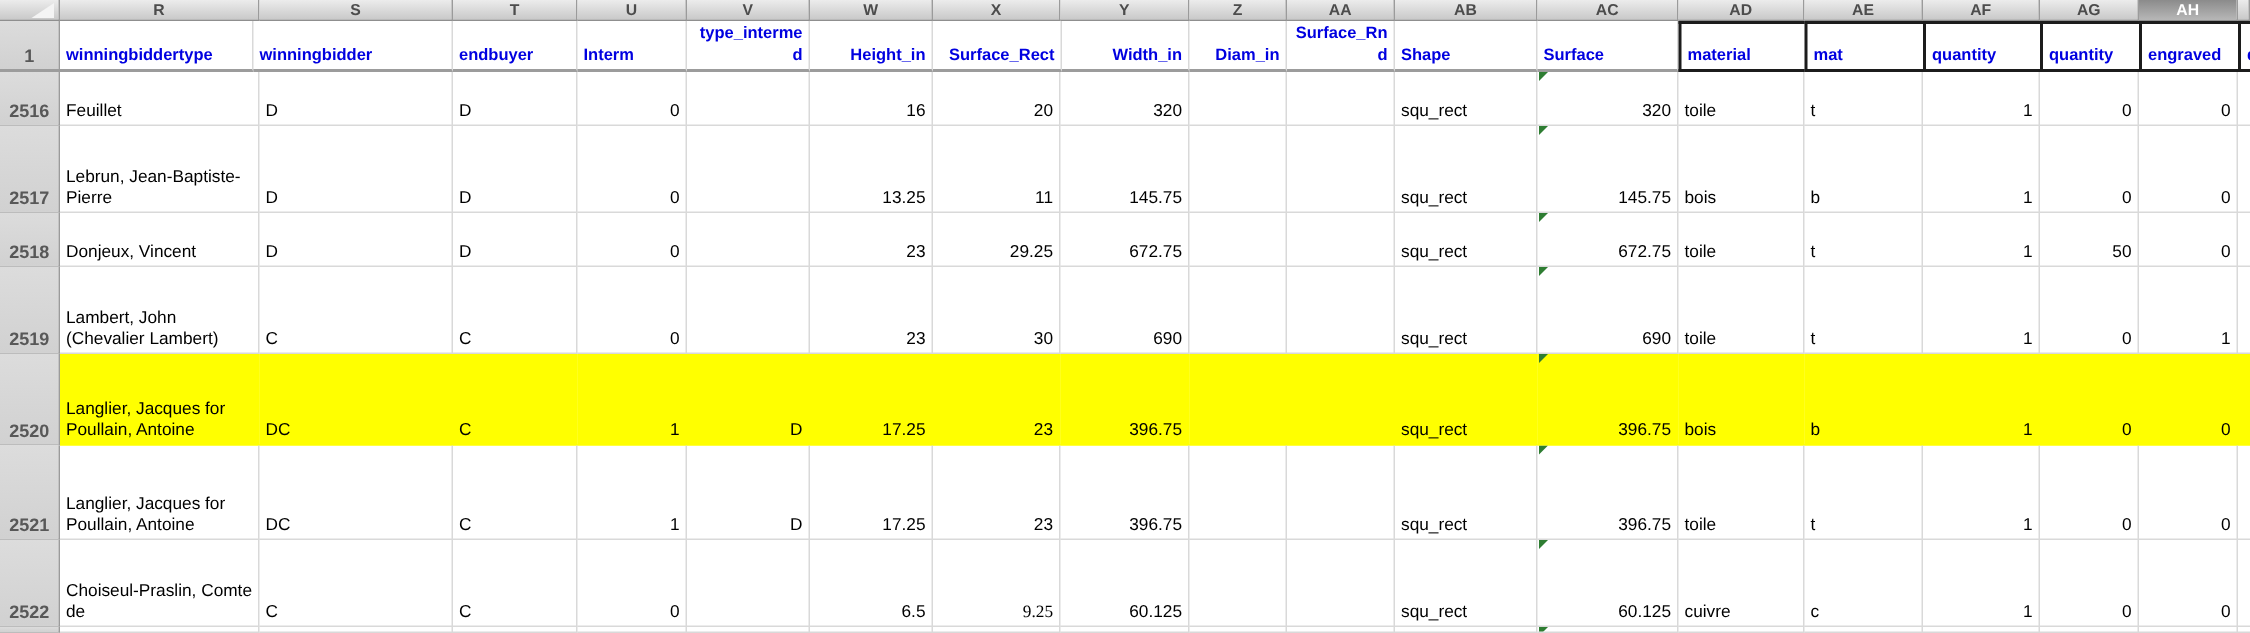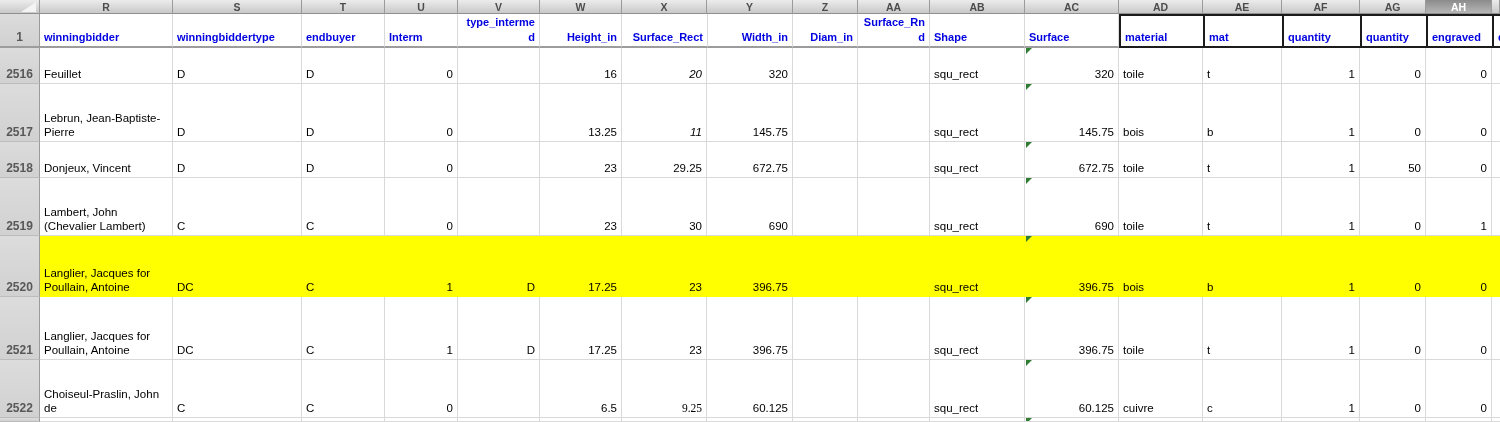--- a/index.html
+++ b/index.html
@@ -81,22 +81,22 @@
         <div class="colhead" style="width: 94px;">AC</div>
         <div class="colhead" style="width: 84px;">AD</div>
         <div class="colhead" style="width: 79px;">AE</div>
         <div class="colhead" style="width: 78px;">AF</div>
         <div class="colhead" style="width: 66px;">AG</div>
         <div class="colhead sel" style="width: 66px;">AH</div>
         <div class="colhead" style="width: 8px;"></div>
       </div>
       <div class="row" style="height: 34px;">
         <div class="rowhead pane">1</div>
+        <div class="cell hdr pane" style="width: 129px; text-align: left; justify-content: flex-start;">winningbiddertype</div>
         <div class="cell hdr pane" style="width: 133px; text-align: left; justify-content: flex-start;">winningbidder</div>
-        <div class="cell hdr pane" style="width: 129px; text-align: left; justify-content: flex-start;">winningbiddertype</div>
         <div class="cell hdr pane" style="width: 83px; text-align: left; justify-content: flex-start;">endbuyer</div>
         <div class="cell hdr pane" style="width: 73px; text-align: left; justify-content: flex-start;">Interm</div>
         <div class="cell hdr pane" style="width: 82px; text-align: right; justify-content: flex-end;">type_intermed</div>
         <div class="cell hdr pane" style="width: 82px; text-align: right; justify-content: flex-end;">Height_in</div>
         <div class="cell hdr pane" style="width: 86px; text-align: right; justify-content: flex-end;">Surface_Rect</div>
         <div class="cell hdr pane" style="width: 85px; text-align: right; justify-content: flex-end;">Width_in</div>
         <div class="cell hdr pane" style="width: 65px; text-align: right; justify-content: flex-end;">Diam_in</div>
         <div class="cell hdr pane" style="width: 72px; text-align: right; justify-content: flex-end;">Surface_Rnd</div>
         <div class="cell hdr pane" style="width: 95px; text-align: left; justify-content: flex-start;">Shape</div>
         <div class="cell hdr pane" style="width: 94px; text-align: left; justify-content: flex-start;">Surface</div>
@@ -108,42 +108,42 @@
         <div class="cell hdr boxed" style="width: 8px; text-align: left; justify-content: flex-start;">d</div>
       </div>
       <div class="row" style="height: 36px;">
         <div class="rowhead">2516</div>
         <div class="cell" style="width: 133px; text-align: left; justify-content: flex-start;">Feuillet</div>
         <div class="cell" style="width: 129px; text-align: left; justify-content: flex-start;">D</div>
         <div class="cell" style="width: 83px; text-align: left; justify-content: flex-start;">D</div>
         <div class="cell" style="width: 73px; text-align: right; justify-content: flex-end;">0</div>
         <div class="cell" style="width: 82px; text-align: right; justify-content: flex-end;"></div>
         <div class="cell" style="width: 82px; text-align: right; justify-content: flex-end;">16</div>
-        <div class="cell" style="width: 85px; text-align: right; justify-content: flex-end; font-style: italic;">20</div>
+        <div class="cell" style="width: 85px; text-align: right; justify-content: flex-end;">20</div>
         <div class="cell" style="width: 86px; text-align: right; justify-content: flex-end;">320</div>
         <div class="cell" style="width: 65px; text-align: right; justify-content: flex-end;"></div>
         <div class="cell" style="width: 72px; text-align: right; justify-content: flex-end;"></div>
         <div class="cell" style="width: 95px; text-align: left; justify-content: flex-start;">squ_rect</div>
         <div class="cell marker" style="width: 94px; text-align: right; justify-content: flex-end;">320</div>
         <div class="cell" style="width: 84px; text-align: left; justify-content: flex-start;">toile</div>
         <div class="cell" style="width: 79px; text-align: left; justify-content: flex-start;">t</div>
         <div class="cell" style="width: 78px; text-align: right; justify-content: flex-end;">1</div>
         <div class="cell" style="width: 66px; text-align: right; justify-content: flex-end;">0</div>
         <div class="cell" style="width: 66px; text-align: right; justify-content: flex-end;">0</div>
         <div class="cell" style="width: 8px; text-align: left; justify-content: flex-start;"></div>
       </div>
       <div class="row" style="height: 58px;">
         <div class="rowhead">2517</div>
         <div class="cell" style="width: 133px; text-align: left; justify-content: flex-start;">Lebrun, Jean-Baptiste-Pierre</div>
         <div class="cell" style="width: 129px; text-align: left; justify-content: flex-start;">D</div>
         <div class="cell" style="width: 83px; text-align: left; justify-content: flex-start;">D</div>
         <div class="cell" style="width: 73px; text-align: right; justify-content: flex-end;">0</div>
         <div class="cell" style="width: 82px; text-align: right; justify-content: flex-end;"></div>
         <div class="cell" style="width: 82px; text-align: center; justify-content: flex-end;">13.25</div>
-        <div class="cell" style="width: 85px; text-align: left; justify-content: flex-end; font-style: italic;">11</div>
+        <div class="cell" style="width: 85px; text-align: left; justify-content: flex-end;">11</div>
         <div class="cell" style="width: 86px; text-align: right; justify-content: flex-end;">145.75</div>
         <div class="cell" style="width: 65px; text-align: right; justify-content: flex-end;"></div>
         <div class="cell" style="width: 72px; text-align: right; justify-content: flex-end;"></div>
         <div class="cell" style="width: 95px; text-align: left; justify-content: flex-start;">squ_rect</div>
         <div class="cell marker" style="width: 94px; text-align: right; justify-content: flex-end;">145.75</div>
         <div class="cell" style="width: 84px; text-align: left; justify-content: flex-start;">bois</div>
         <div class="cell" style="width: 79px; text-align: left; justify-content: flex-start;">b</div>
         <div class="cell" style="width: 78px; text-align: right; justify-content: flex-end;">1</div>
         <div class="cell" style="width: 66px; text-align: right; justify-content: flex-end;">0</div>
         <div class="cell" style="width: 66px; text-align: right; justify-content: flex-end;">0</div>
@@ -228,21 +228,21 @@
         <div class="cell marker" style="width: 94px; text-align: right; justify-content: flex-end;">396.75</div>
         <div class="cell" style="width: 84px; text-align: left; justify-content: flex-start;">toile</div>
         <div class="cell" style="width: 79px; text-align: left; justify-content: flex-start;">t</div>
         <div class="cell" style="width: 78px; text-align: right; justify-content: flex-end;">1</div>
         <div class="cell" style="width: 66px; text-align: right; justify-content: flex-end;">0</div>
         <div class="cell" style="width: 66px; text-align: right; justify-content: flex-end;">0</div>
         <div class="cell" style="width: 8px; text-align: left; justify-content: flex-start;"></div>
       </div>
       <div class="row" style="height: 58px;">
         <div class="rowhead">2522</div>
-        <div class="cell" style="width: 133px; text-align: left; justify-content: flex-start;">Choiseul-Praslin, John de</div>
+        <div class="cell" style="width: 133px; text-align: left; justify-content: flex-start;">Choiseul-Praslin, Comte de</div>
         <div class="cell" style="width: 129px; text-align: left; justify-content: flex-start;">C</div>
         <div class="cell" style="width: 83px; text-align: left; justify-content: flex-start;">C</div>
         <div class="cell" style="width: 73px; text-align: right; justify-content: flex-end;">0</div>
         <div class="cell" style="width: 82px; text-align: right; justify-content: flex-end;"></div>
         <div class="cell" style="width: 82px; text-align: right; justify-content: flex-end;">6.5</div>
         <div class="cell" style="width: 85px; text-align: right; justify-content: flex-end; font-family: Liberation Serif, serif;">9.25</div>
         <div class="cell" style="width: 86px; text-align: right; justify-content: flex-end;">60.125</div>
         <div class="cell" style="width: 65px; text-align: right; justify-content: flex-end;"></div>
         <div class="cell" style="width: 72px; text-align: right; justify-content: flex-end;"></div>
         <div class="cell" style="width: 95px; text-align: left; justify-content: flex-start;">squ_rect</div>

